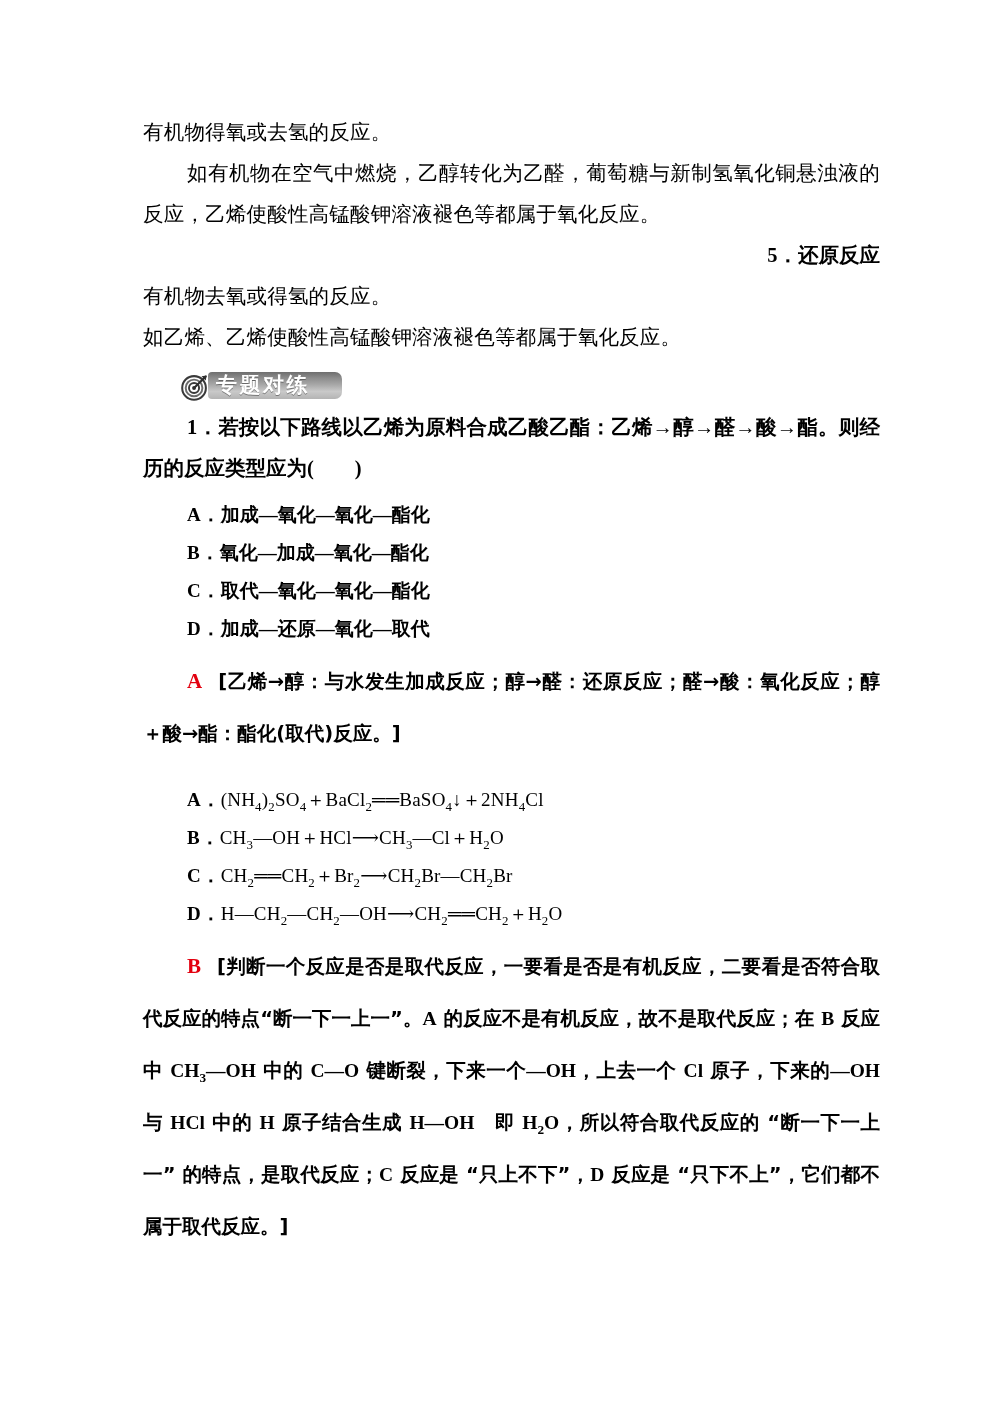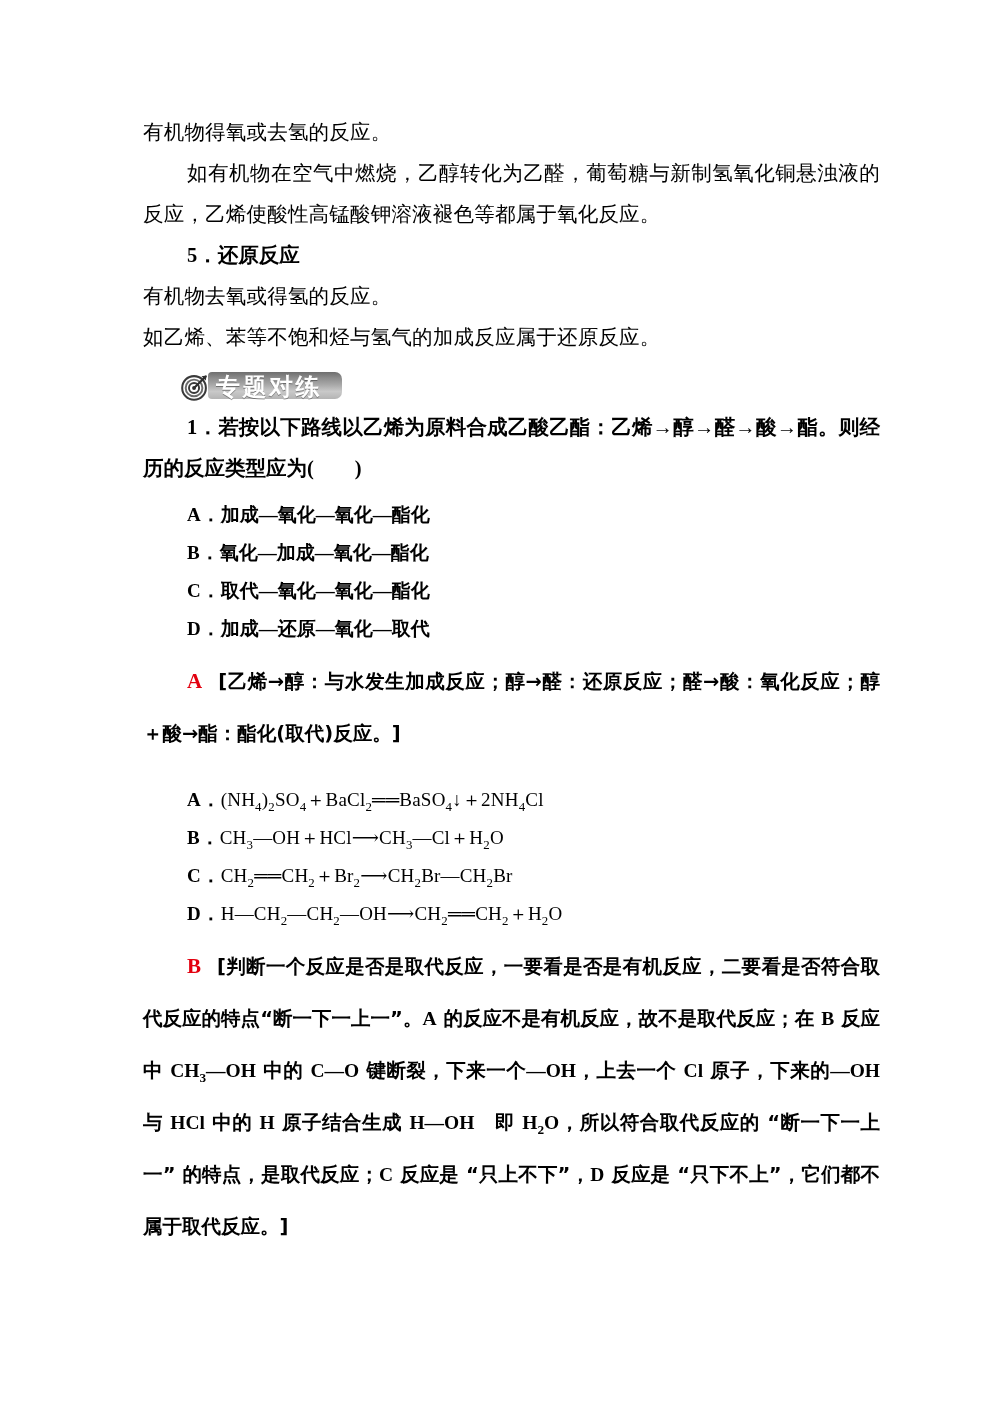--- a/index.html
+++ b/index.html
@@ -36,20 +36,21 @@
   }
   .para.indent {
     text-indent: 44px;
   }
   .heading {
     font-size: 20.5px;
     line-height: 41px;
     font-weight: bold;
     margin: 0;
     text-indent: 44px;
+    text-align: right;
   }
 
   
   .section-badge {
     display: flex;
     align-items: center;
     margin: 11px 0 4px 36px;
     height: 34px;
     width: 163px;
     position: relative;
@@ -72,23 +73,23 @@
     position: relative;
     z-index: 3;
     width: 33px;
     height: 33px;
     flex: none;
   }
   .badge-text {
     position: relative;
     z-index: 4;
     margin-left: 4px;
-    font-family: Liberation Sans, sans-serif;
-    font-weight: bold;
-    font-size: 24px;
+    font-family: Liberation Mono, monospace;
+    font-weight: bold;
+    font-size: 21px;
     letter-spacing: 2.5px;
     color: #ffffff;
     text-shadow: 0 1px 0 rgba(60,60,60,0.55);
     line-height: 27px;
     white-space: nowrap;
   }
 
   
   .question {
     font-size: 20.5px;
@@ -155,21 +156,21 @@
 <div class="page">
 
   <p class="para">有机物得氧或去氢的反应。</p>
 
   <p class="para indent">如有机物在空气中燃烧，乙醇转化为乙醛，葡萄糖与新制氢氧化铜悬浊液的反应，乙烯使酸性高锰酸钾溶液褪色等都属于氧化反应。</p>
 
   <p class="heading">5．还原反应</p>
 
   <p class="para">有机物去氧或得氢的反应。</p>
 
-  <p class="para">如乙烯、苯等不饱和烃与氢气的加成反应属于还原反应。</p>
+  <p class="para">如乙烯、乙烯使酸性高锰酸钾溶液褪色等都属于氧化反应。</p>
 
   <div class="section-badge">
     <div class="badge-band"></div>
     <svg class="badge-icon" viewBox="0 0 34 34">
       <circle cx="15.5" cy="18.5" r="12.2" fill="none" stroke="#3a3a3a" stroke-width="2.1"></circle>
       <circle cx="15.5" cy="18.5" r="8.6" fill="none" stroke="#6b6b6b" stroke-width="2.0"></circle>
       <circle cx="15.5" cy="18.5" r="5.2" fill="none" stroke="#3a3a3a" stroke-width="2.0"></circle>
       <circle cx="15.5" cy="18.5" r="2.0" fill="#2e2e2e"></circle>
       <path d="M15.5 18.5 L27.5 6.8" stroke="#2e2e2e" stroke-width="2.2" stroke-linecap="round"></path>
       <path d="M23.2 6.4 L28.4 5.6 L27.6 10.9 Z" fill="#2e2e2e"></path>

